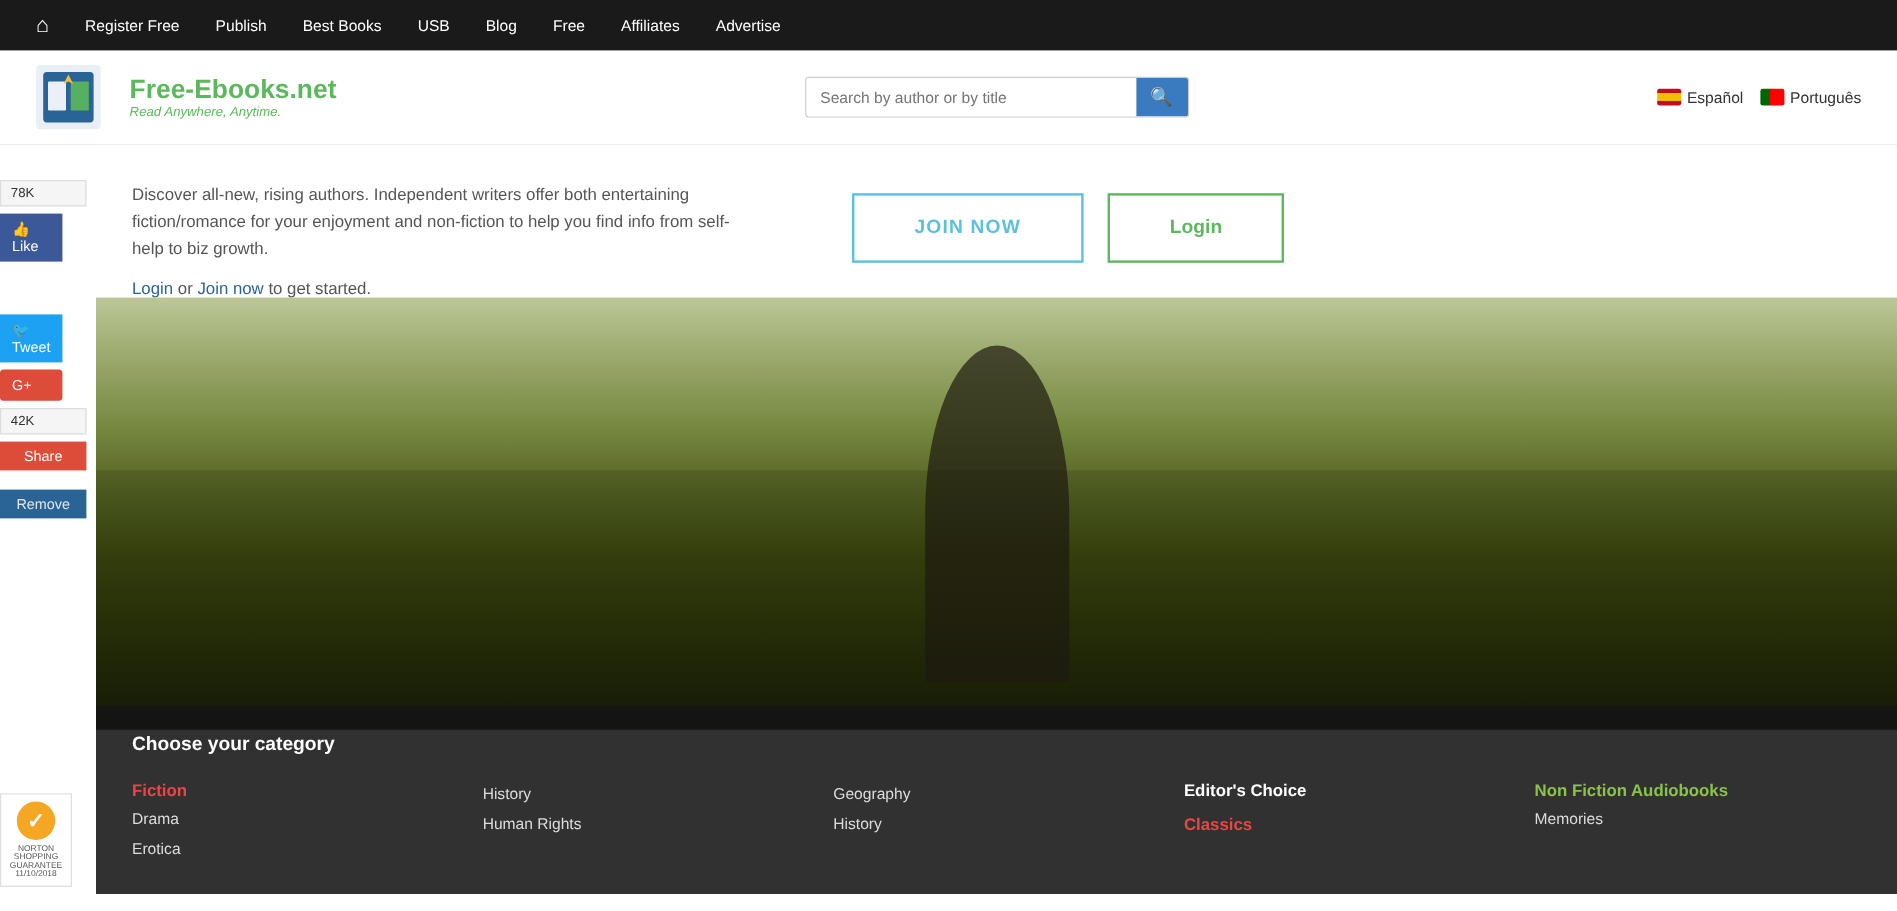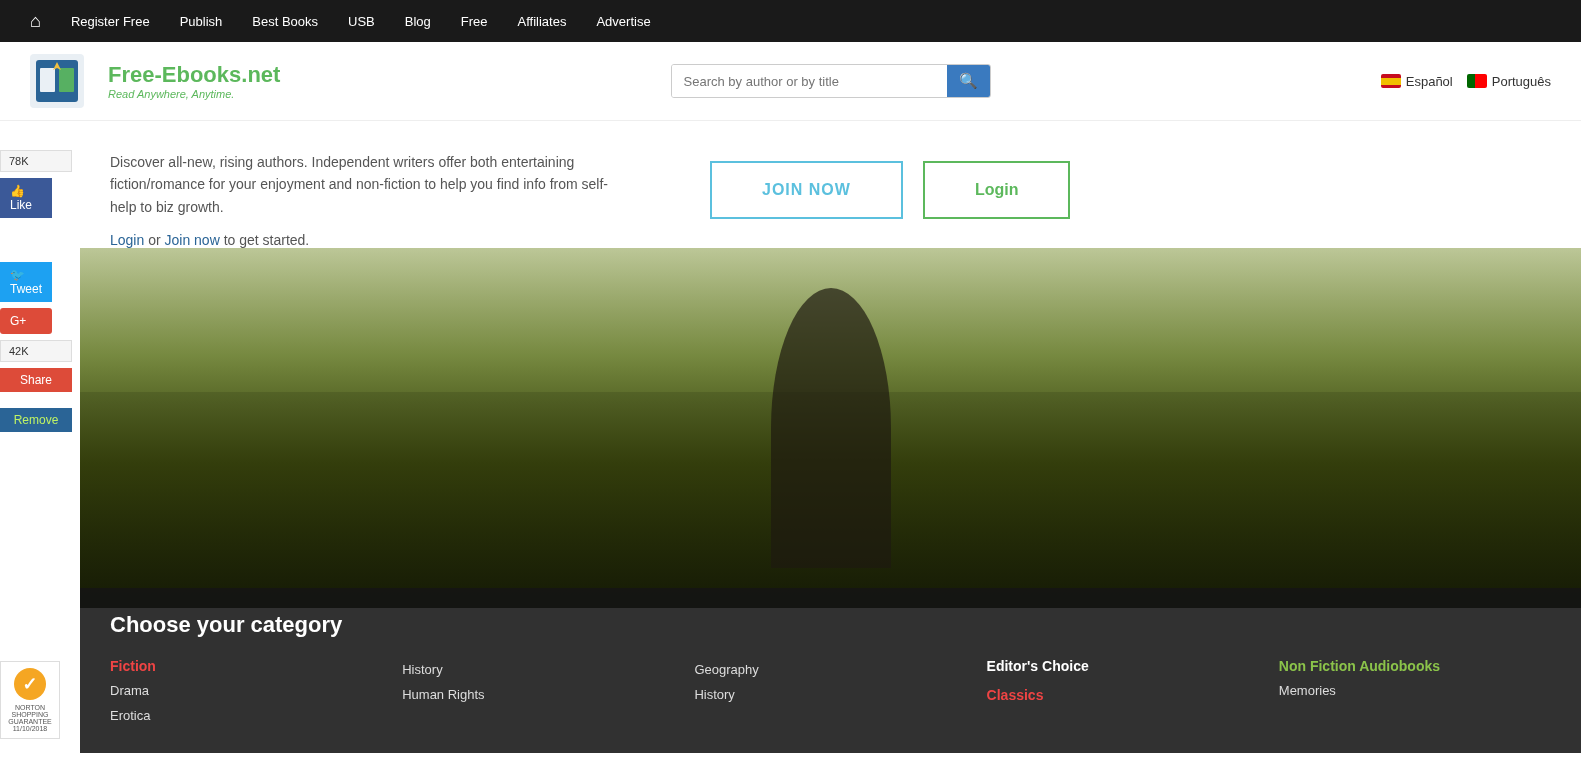--- a/index.html
+++ b/index.html
@@ -131,21 +131,21 @@
     .sidebar-btn.twitter { background: #1da1f2; margin-top: 38px; }
     .sidebar-btn.gplus { background: #dd4b39; border-radius: 3px; }
     .sidebar-count {
       background: #f5f5f5;
       border: 1px solid #ddd;
       font-size: 11px;
       padding: 4px 8px;
       width: 72px;
     }
     .sidebar-share { background: #dd4b39; color: #fff; border: none; padding: 5px 10px; font-size: 12px; cursor: pointer; width: 72px; }
-    .sidebar-remove { background: #2a6496; color: #bef264; border: none; padding: 5px 10px; font-size: 12px; cursor: pointer; width: 72px; margin-top: 10px; }
+    .sidebar-remove { background: #2a6496; color: #e5e5e5; border: none; padding: 5px 10px; font-size: 12px; cursor: pointer; width: 72px; margin-top: 10px; }
 
     
     .main-content {
       margin-left: 80px;
       padding: 0;
     }
 
     
     .hero {
       padding: 30px 30px 0 30px;
@@ -221,21 +221,21 @@
     
     .category-section {
       position: relative;
       background: rgba(20, 20, 20, 0.88);
       margin-top: -20px;
       padding: 24px 30px;
       color: #fff;
       z-index: 2;
     }
     .category-title {
-      font-size: 22px;
+      font-size: 16px;
       font-weight: bold;
       color: #fff;
       margin-bottom: 20px;
     }
     .category-grid {
       display: grid;
       grid-template-columns: repeat(5, 1fr);
       gap: 0 20px;
     }
     .cat-column { }

